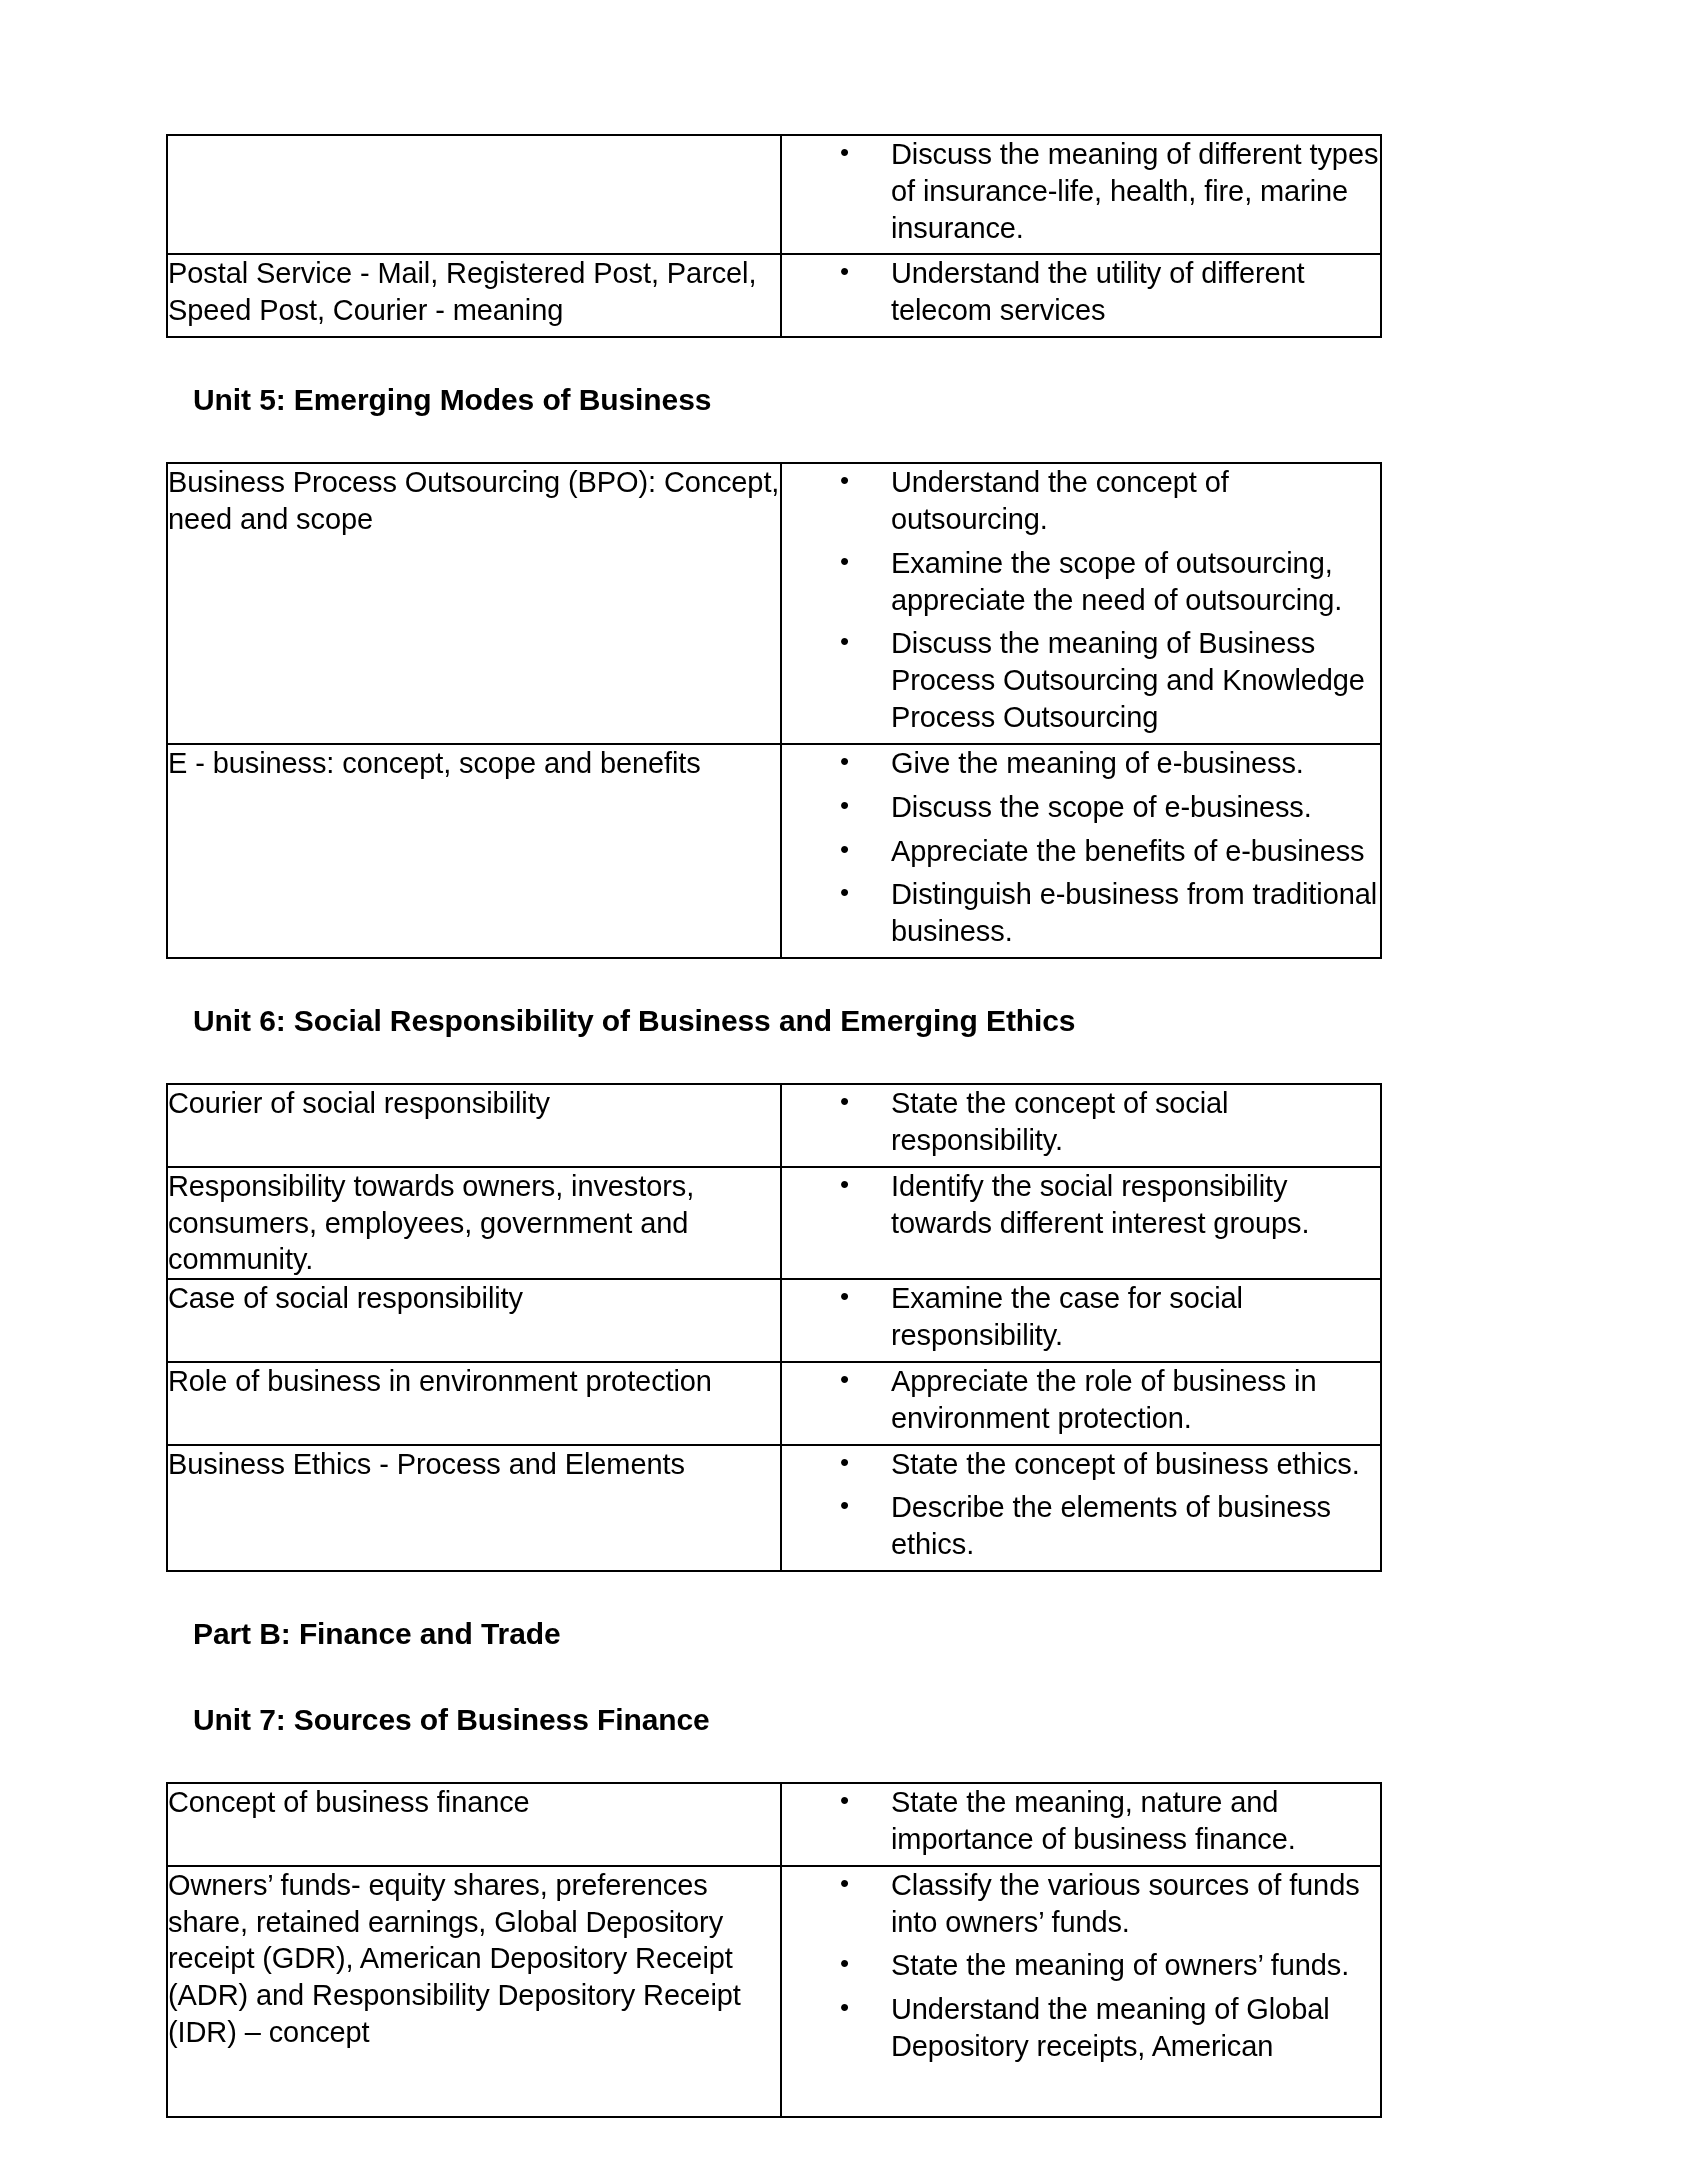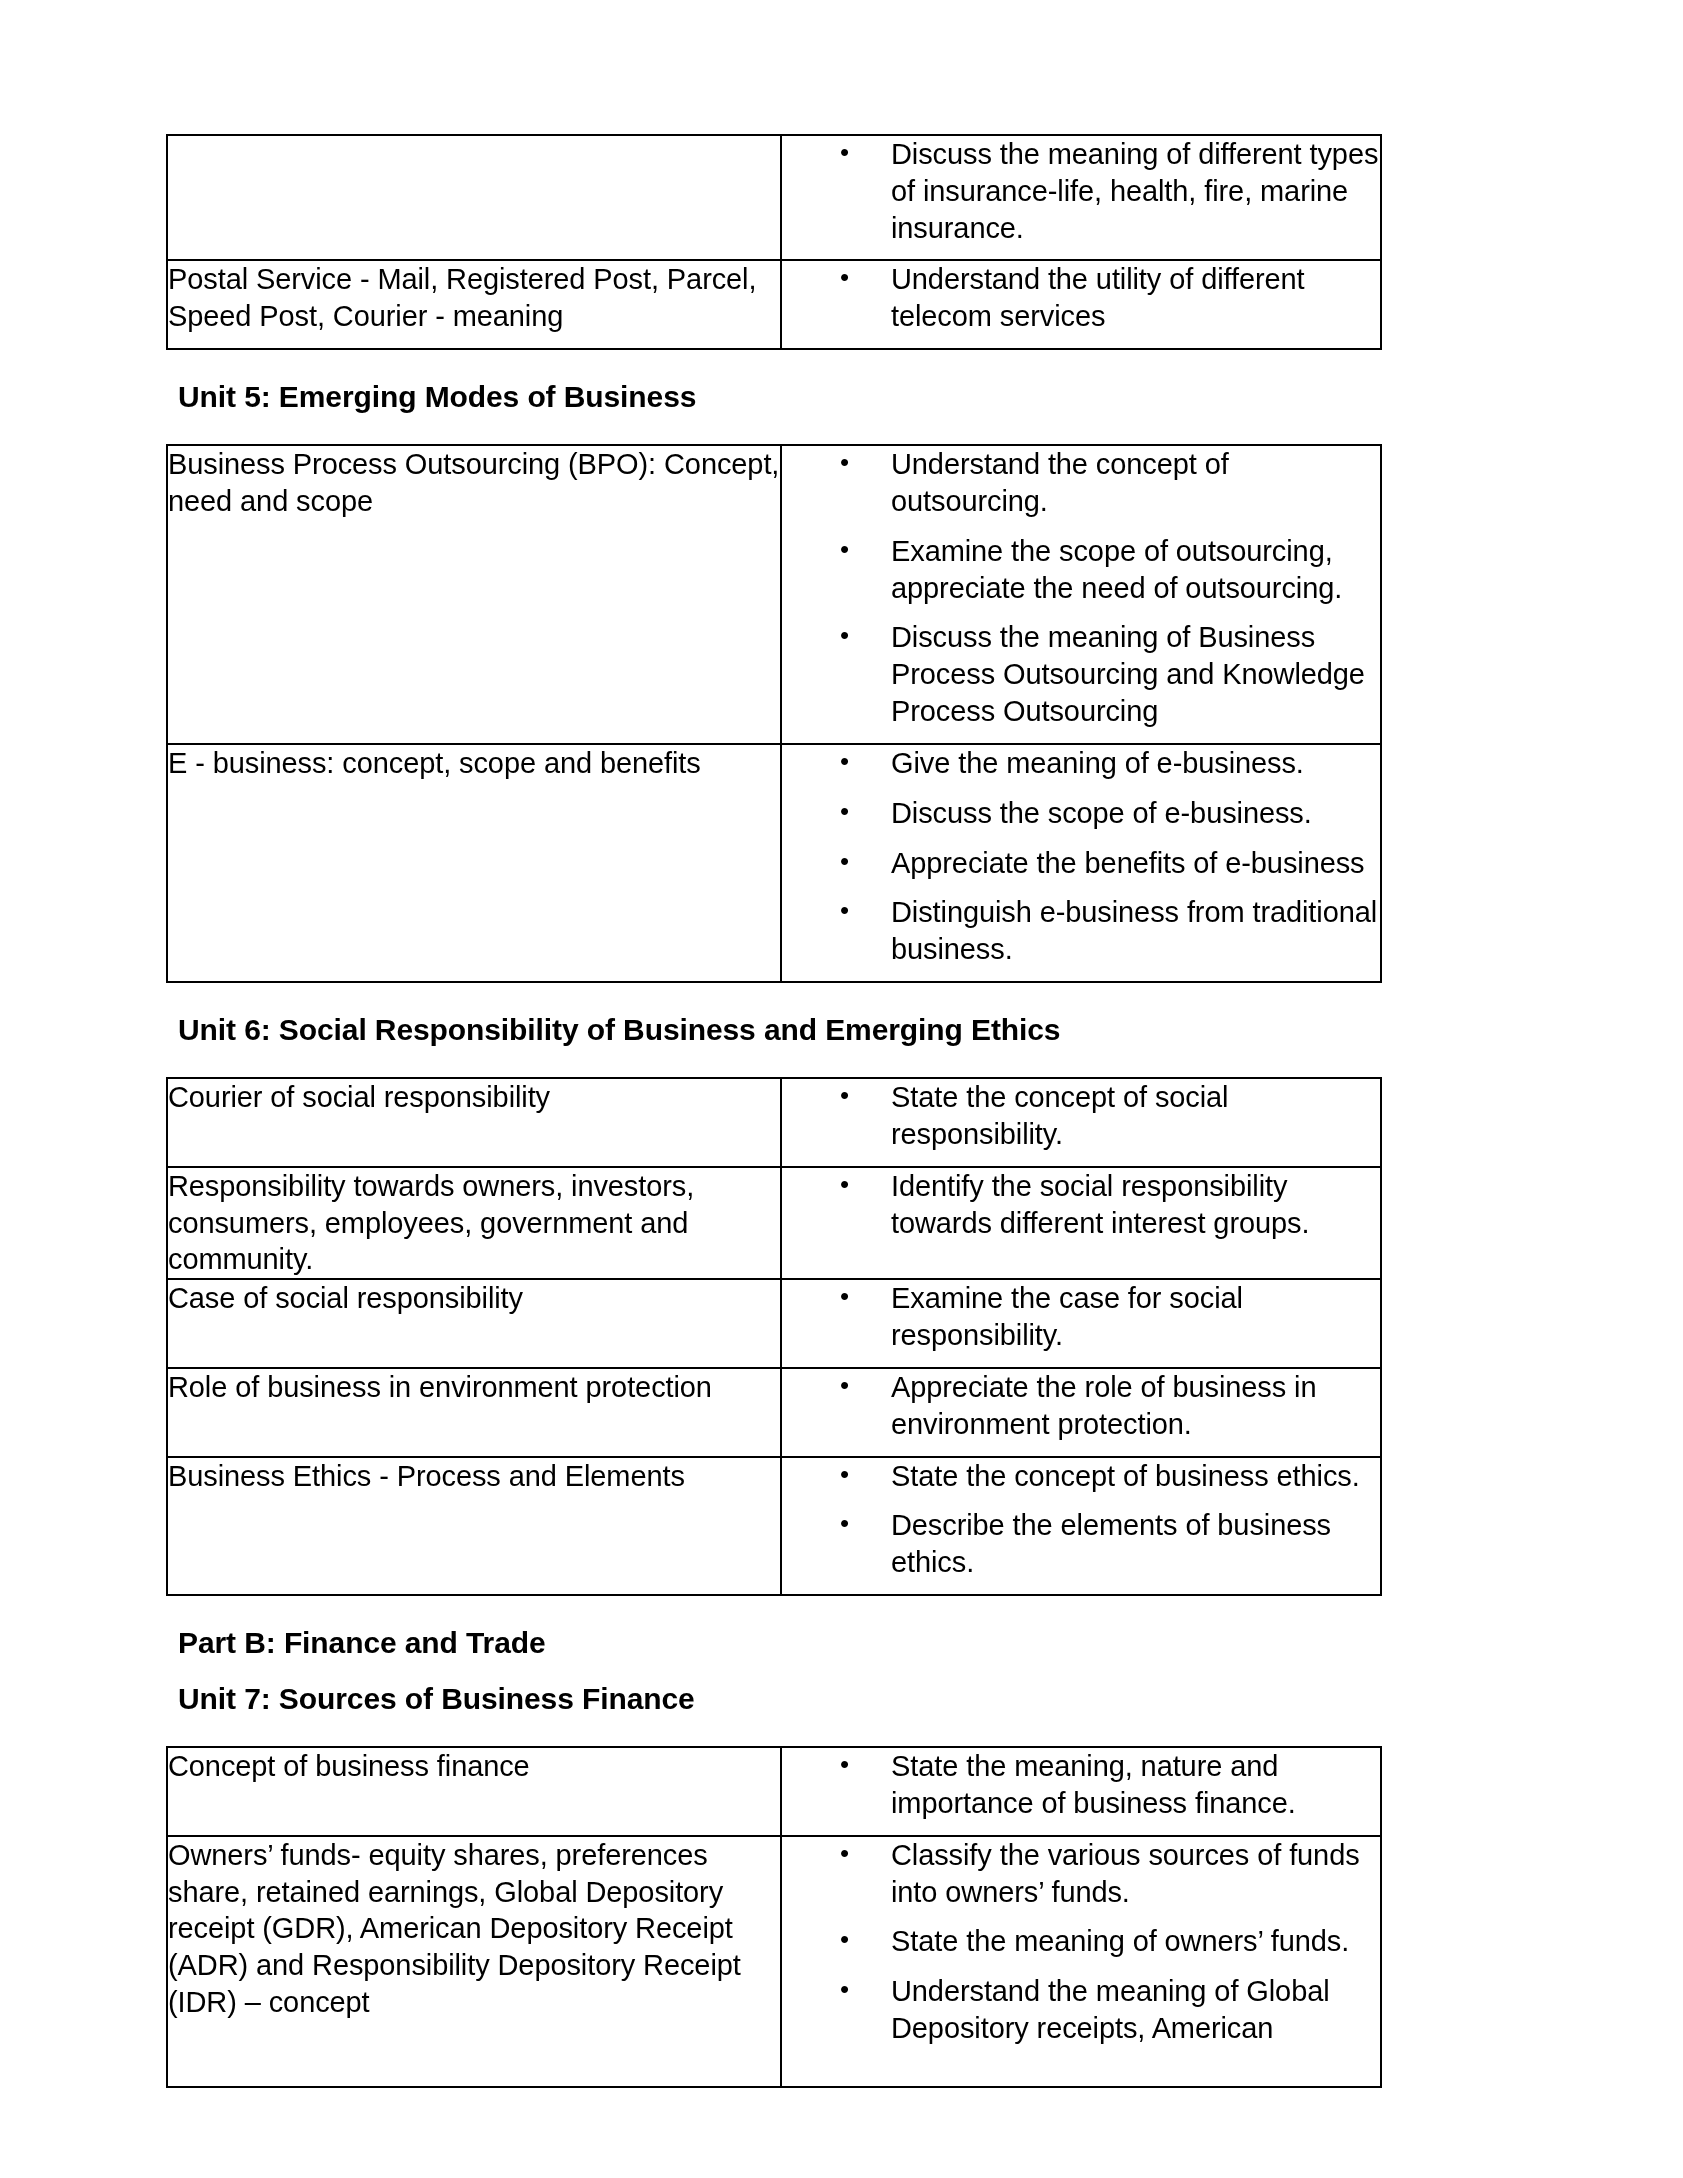--- a/index.html
+++ b/index.html
@@ -58,35 +58,35 @@
     list-style: none;
     margin: 0;
     padding: 0;
   }
   ul.objectives li {
     position: relative;
     padding-left: 109px;
     font-size: 29px;
     line-height: 1.27;
     letter-spacing: -0.1px;
-    margin: 0 0 13px 0;
+    margin: 0 0 7px 0;
   }
   ul.objectives li::before {
     content: "\2022";
     position: absolute;
     left: 58px;
     top: -1px;
     font-size: 26px;
     line-height: 1.33;
   }
   .heading {
     font-size: 30px;
     font-weight: bold;
     letter-spacing: -0.1px;
-    margin: 0;
+    margin: 15px;
     padding: 0;
     white-space: nowrap;
   }
   .gap-heading-top { height: 30px; }
   .gap-heading-bottom { height: 30px; }
   .gap-block { height: 22px; }
   .heading-indent { padding-left: 12px; }
 </style>
 </head>
 <body>

